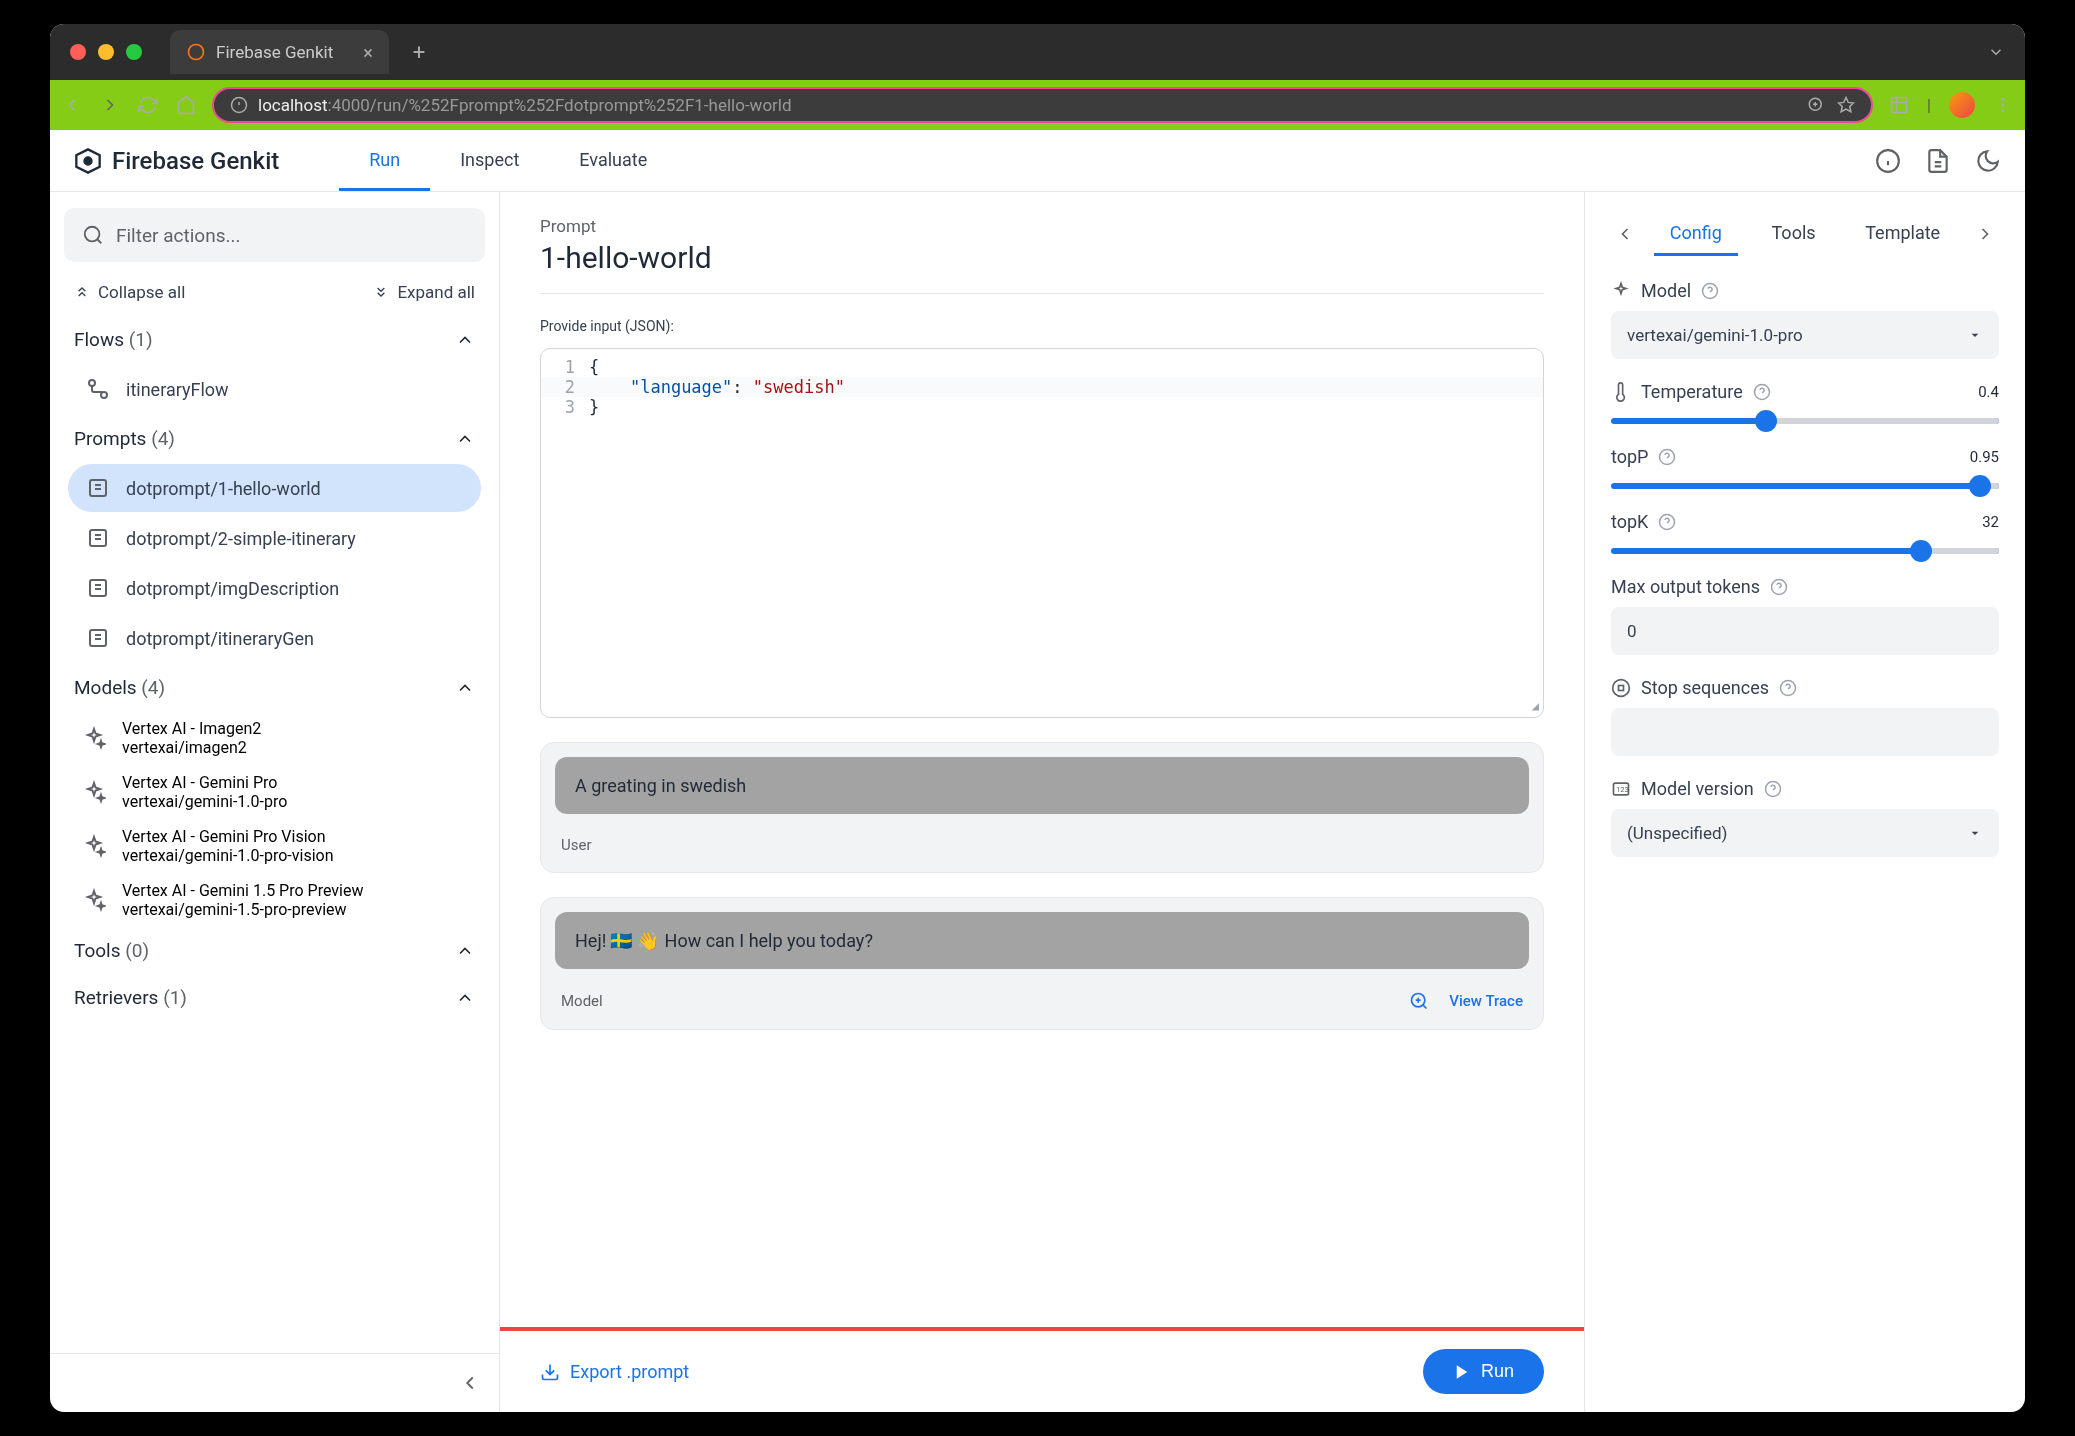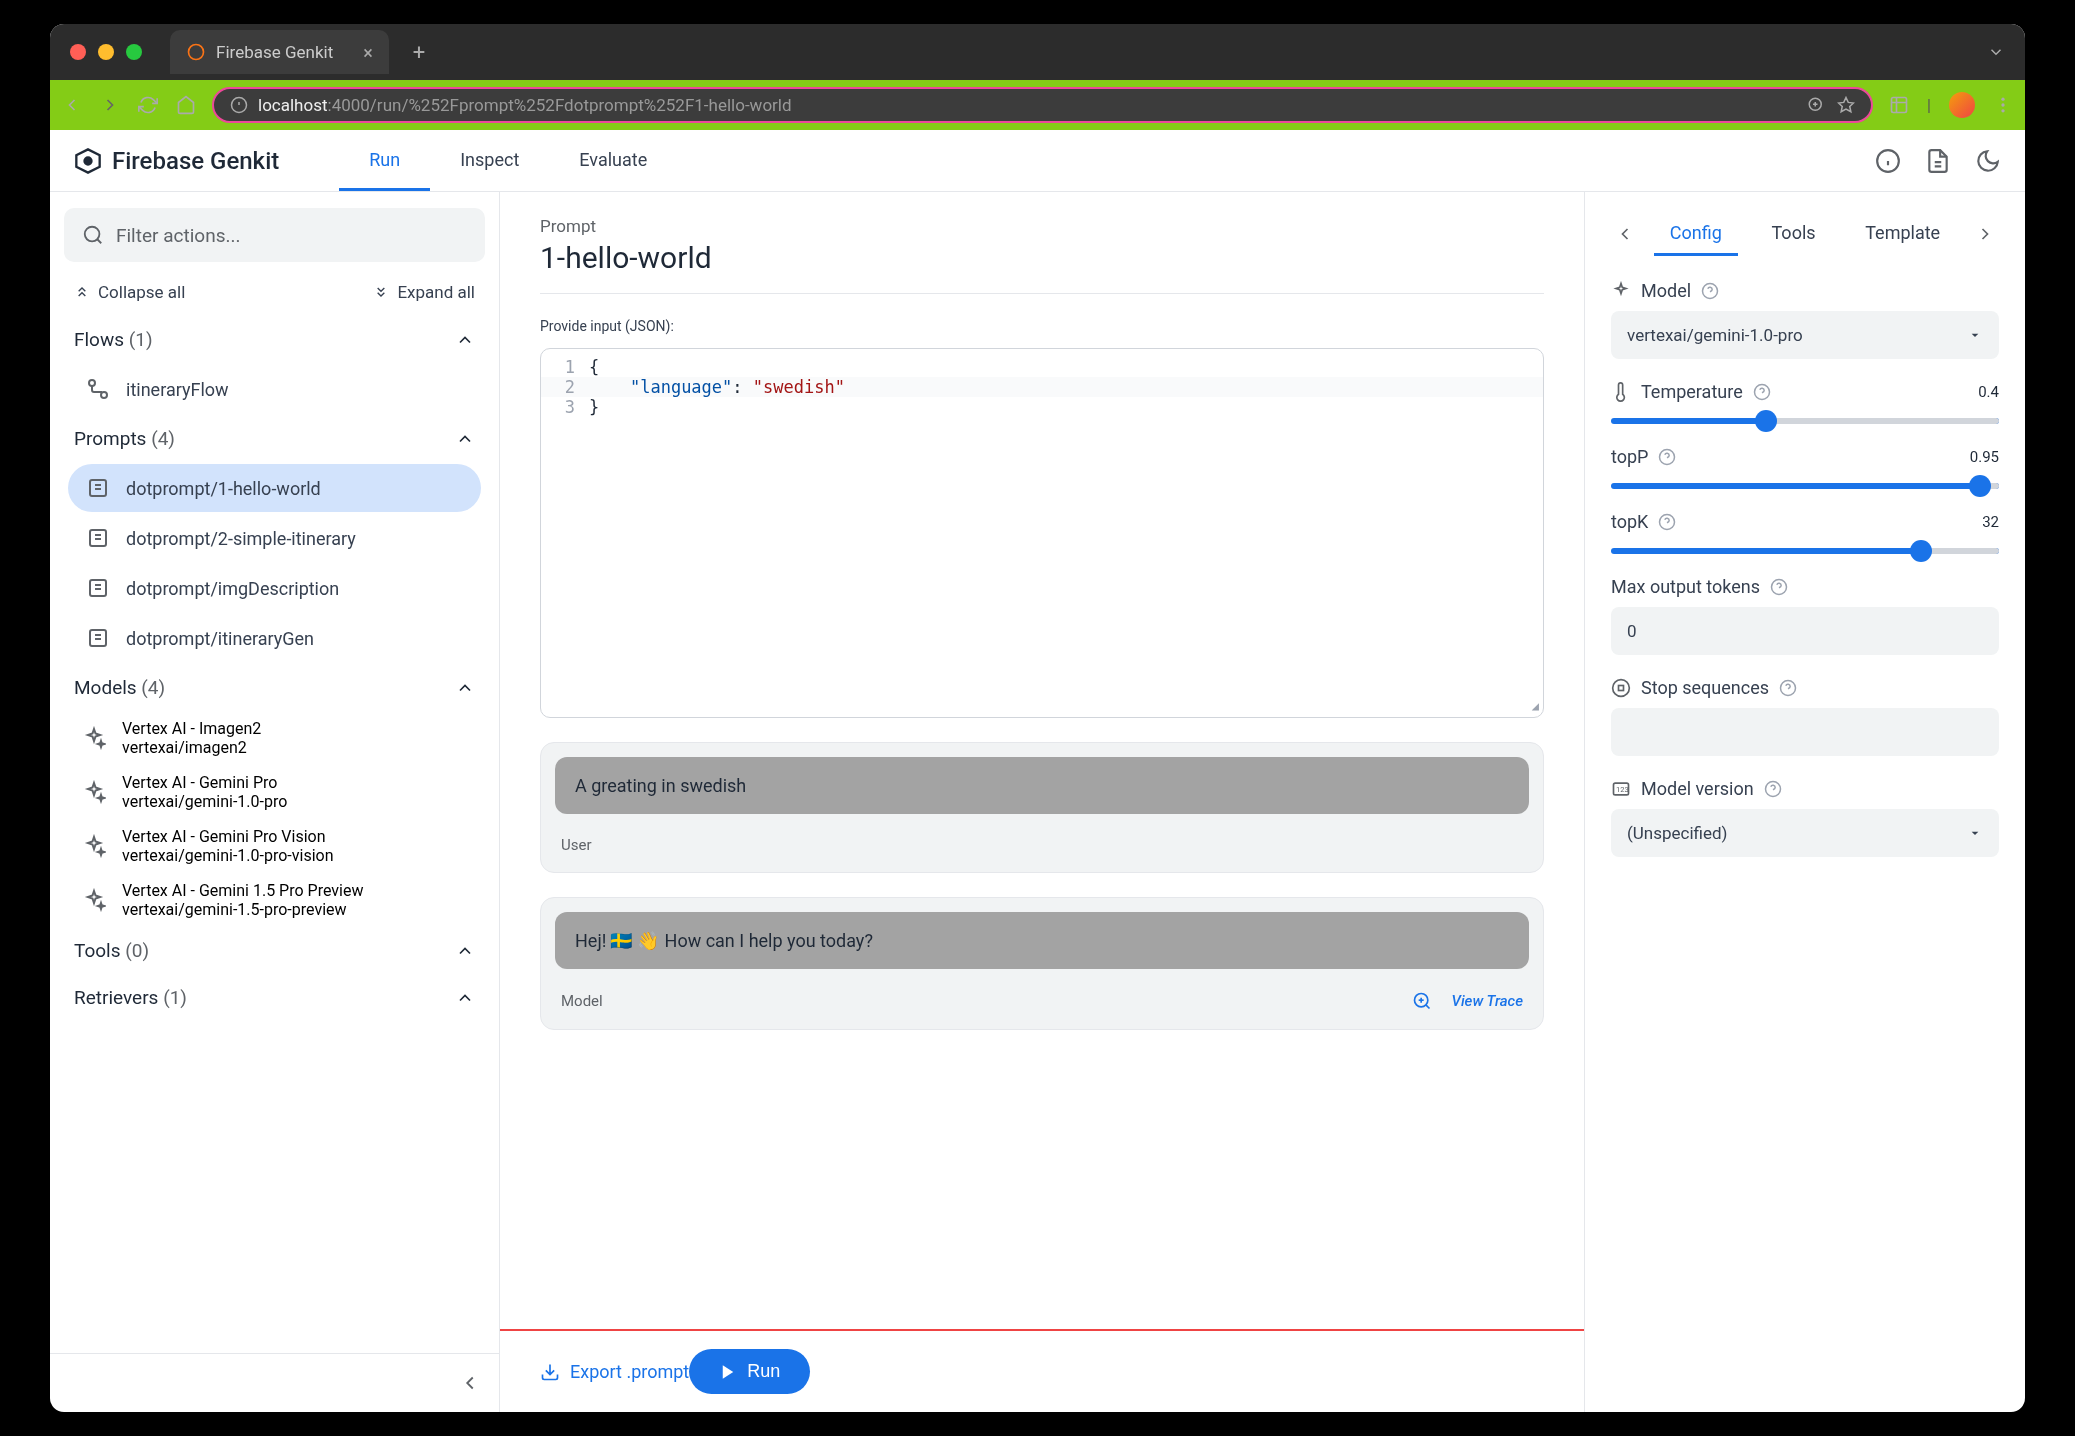--- a/index.html
+++ b/index.html
@@ -69,23 +69,23 @@
   .cur-line { background: #f9fafb; }
   .brace { color: #1f2937; }
   .key { color: #0451a5; }
   .str { color: #a31515; }
   .punct { color: #1f2937; }
   .resize-handle { position:absolute; right:4px; bottom:4px; color:#9ca3af; font-size:12px; }
   
   .msg-card { background: #f1f3f4; border: 1px solid #e5e7eb; border-radius: 14px; margin-top: 24px; padding: 0; }
   .msg-text { background: #a3a3a3; border-radius: 12px; margin: 14px; padding: 18px 20px; font-size: 18px; color: #1f2937; }
   .msg-footer { padding: 8px 20px 18px; display: flex; align-items: center; justify-content: space-between; font-size: 15px; color: #5f6368; }
-  .view-trace { color: #1a73e8; display: flex; align-items: center; gap: 20px; font-weight: 500; cursor:pointer;font-style:italic; }
-  
-  .main-footer { border-top: 2px solid #ef4444; padding: 18px 40px; display: flex; align-items: center; }
+  .view-trace { color: #1a73e8; display: flex; align-items: center; gap: 20px; font-weight: 500; cursor:pointer; }
+  
+  .main-footer { border-top: 4px solid #ef4444; padding: 18px 40px; display: flex; align-items: center; justify-content: space-between; }
   .export-link { color: #1a73e8; font-size: 18px; display: flex; align-items: center; gap: 10px; cursor: pointer; }
   .run-btn { background: #1a73e8; color: #fff; border: none; border-radius: 24px; padding: 12px 30px; font-size: 18px; font-weight: 500; display: flex; align-items: center; gap: 10px; cursor: pointer; }
   
   
   .rpanel { width: 440px; padding: 20px 26px; overflow-y: auto; }
   .rtabs-row { display: flex; align-items: center; gap: 6px; margin-bottom: 24px; }
   .rtabs { flex:1; display: flex; justify-content: space-around; }
   .rtab { padding: 10px 16px; font-size: 18px; color: #374151; border-bottom: 3px solid transparent; cursor: pointer; }
   .rtab.active { color: #1a73e8; border-bottom-color: #1a73e8; }
   .rnav { color: #5f6368; padding: 4px; cursor:pointer; }

